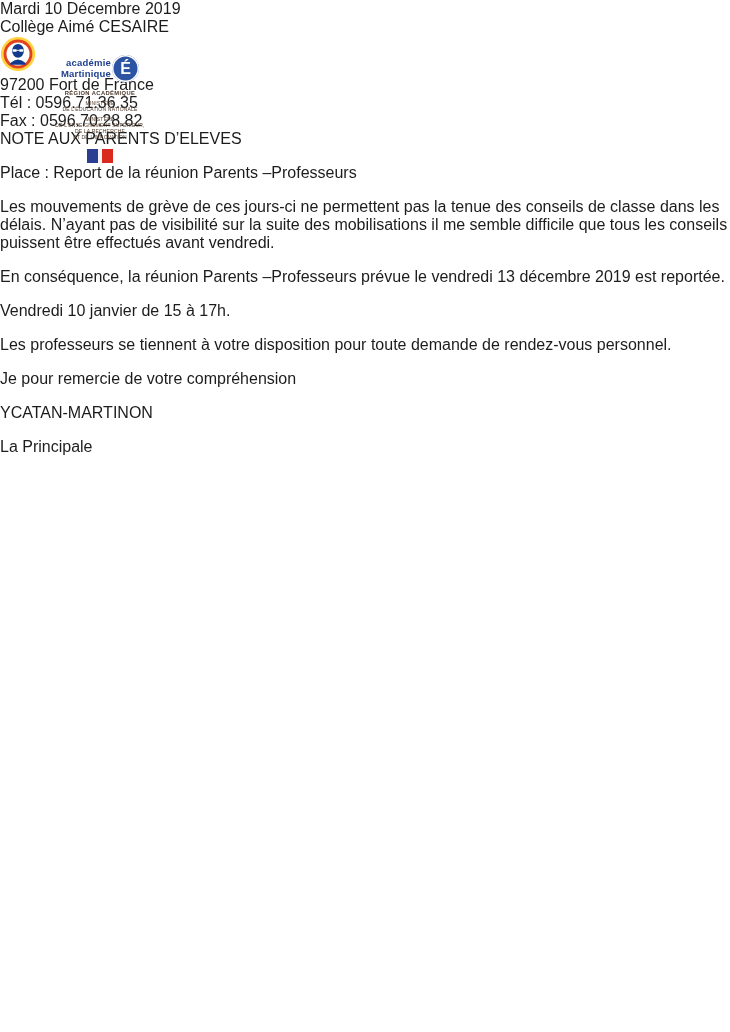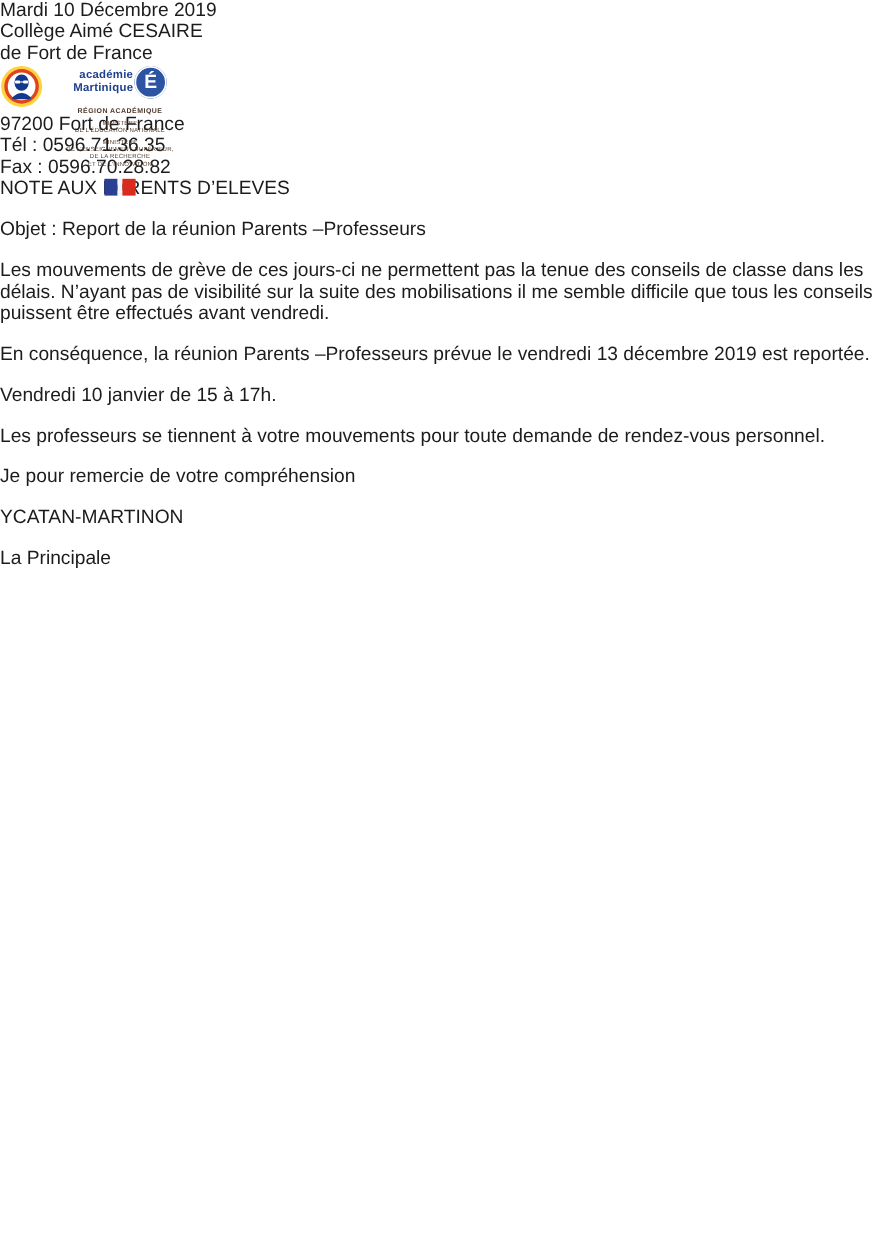--- a/index.html
+++ b/index.html
@@ -162,44 +162,43 @@
       <div class="r" style="flex:1.2;background:#da2a1e;"></div>
     </div>
     <div class="flag-caption"></div>
     <div class="flag-caption2"></div>
   </div>
 
   <div class="doc-date">Mardi 10 Décembre 2019</div>
 
   <div class="school-block">
     <div class="school-name1">Collège Aimé CESAIRE</div>
-    <div class="school-name2">de Fort de France</div>
     <svg class="school-logo" width="36" height="36" viewBox="0 0 40 40" aria-hidden="true">
       <circle cx="20" cy="20" r="19" fill="#ffd340"></circle>
       <circle cx="20" cy="20" r="16" fill="#e2431f"></circle>
       <circle cx="20" cy="20" r="12.8" fill="#ffffff"></circle>
       <ellipse cx="20" cy="16.5" rx="6.6" ry="7.6" fill="#123a8c"></ellipse>
       <path d="M11.5 30 q8.5 -8 17 0 l0 2 l-17 0 z" fill="#123a8c"></path>
       <rect x="13.9" y="14.6" width="4.8" height="2.8" rx="1" fill="#ffffff"></rect>
       <rect x="21.3" y="14.6" width="4.8" height="2.8" rx="1" fill="#ffffff"></rect>
       <rect x="18.7" y="15.4" width="2.6" height="1" fill="#ffffff"></rect>
     </svg>
     <div class="school-address">
       <div>97200 Fort de France</div>
       <div>Tél : 0596.71.36.35</div>
       <div>Fax : 0596.70.28.82</div>
     </div>
   </div>
 
   <div class="banner">NOTE AUX PARENTS D’ELEVES</div>
 
   <div class="letter-body">
-    <p class="objet"><span class="u">Objet</span><span> : Report de la réunion Parents –Professeurs</span></p>
+    <p class="objet"><span class="u">Place</span><span> : Report de la réunion Parents –Professeurs</span></p>
     <p class="para1">Les mouvements de grève de ces jours-ci ne permettent pas la tenue des conseils de classe dans les délais. N’ayant pas de visibilité sur la suite des mobilisations il me semble difficile que tous les conseils puissent être effectués avant vendredi.</p>
     <p class="para2">En conséquence, la réunion Parents –Professeurs prévue le vendredi 13 décembre 2019 est reportée.</p>
     <p class="center bold hl2">Vendredi 10 janvier de 15 à 17h.</p>
-    <p class="para3">Les professeurs se tiennent à votre mouvements pour toute demande de rendez-vous personnel.</p>
+    <p class="para3">Les professeurs se tiennent à votre disposition pour toute demande de rendez-vous personnel.</p>
     <p class="para4">Je pour remercie de votre compréhension</p>
     <p class="center sig-name">YCATAN-MARTINON</p>
     <p class="center sig-role">La Principale</p>
   </div>
 
 </div>
 
 </body></html>

